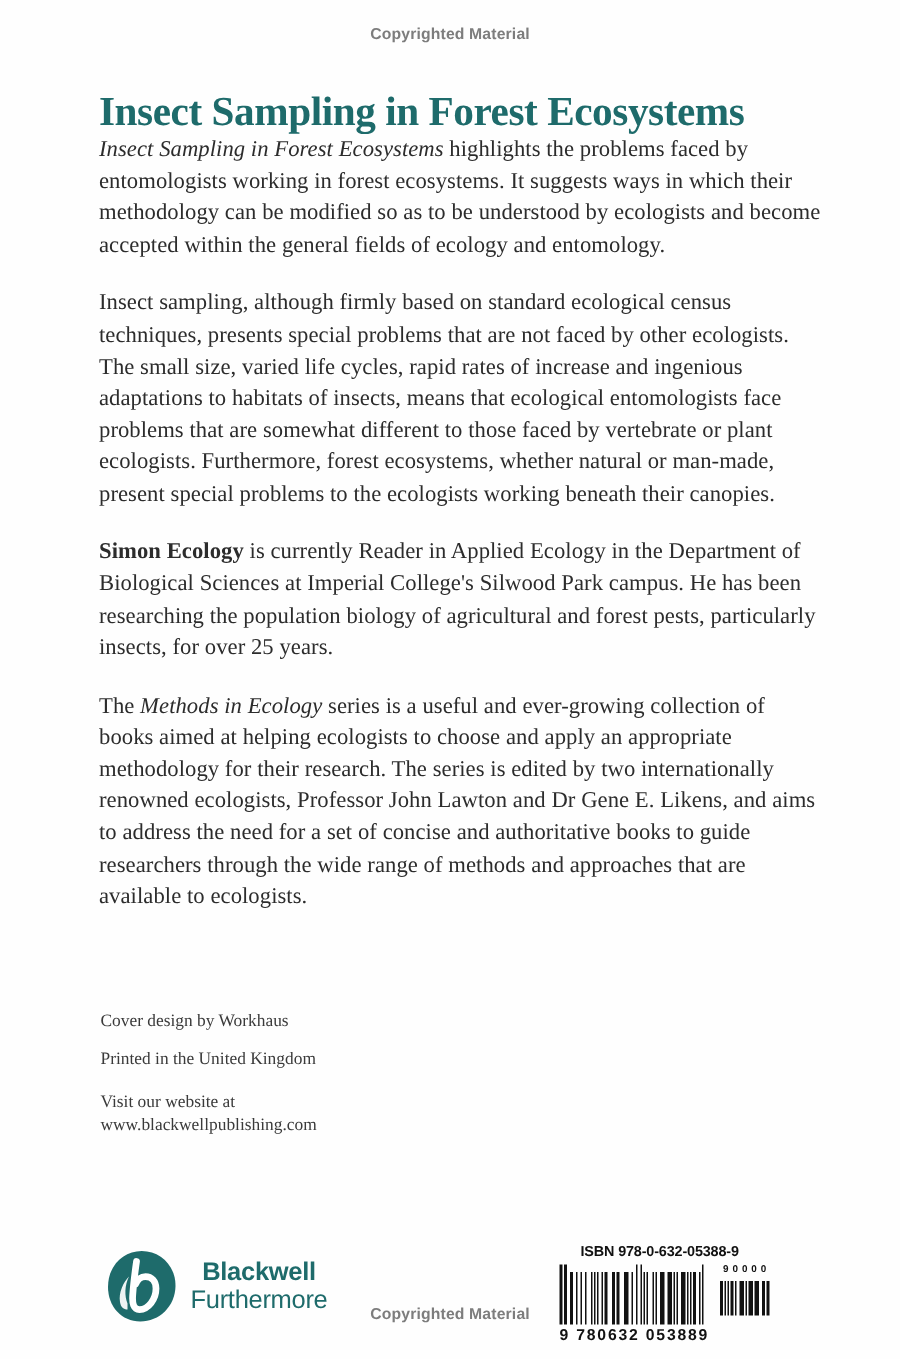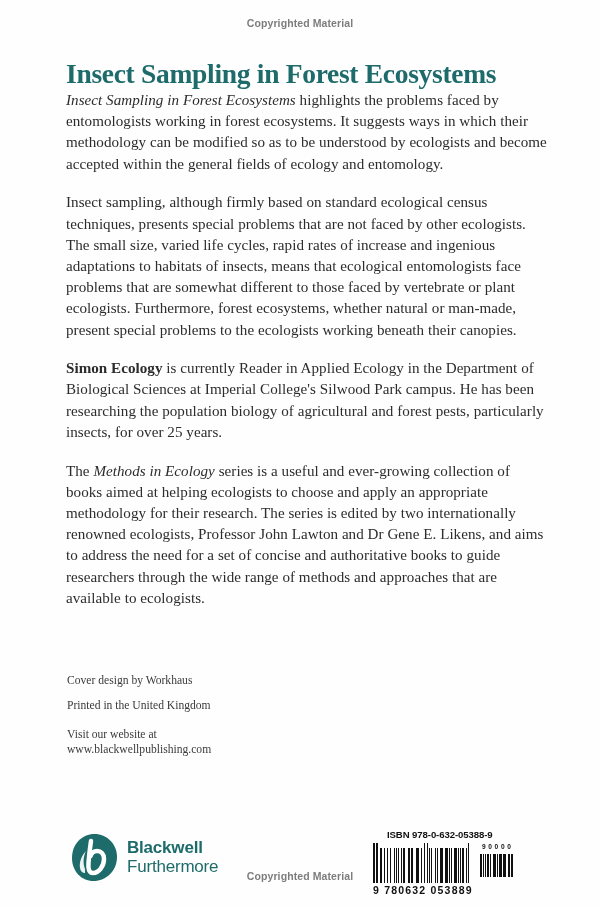--- a/index.html
+++ b/index.html
@@ -87,20 +87,21 @@
   .fp-visit   { top: 727px; }
 
   
   .logo-wrap {
     position: absolute;
     left: 71px;
     top: 833px;
     display: flex;
     align-items: center;
     gap: 9px;
+    text-align: center;
   }
   .logo-mark {
     width: 47px;
     height: 49px;
     flex: none;
   }
   .logo-text {
     font-family: "Liberation Sans", "DejaVu Sans", sans-serif;
     color: #1e6b6b;
     line-height: 1.06;

